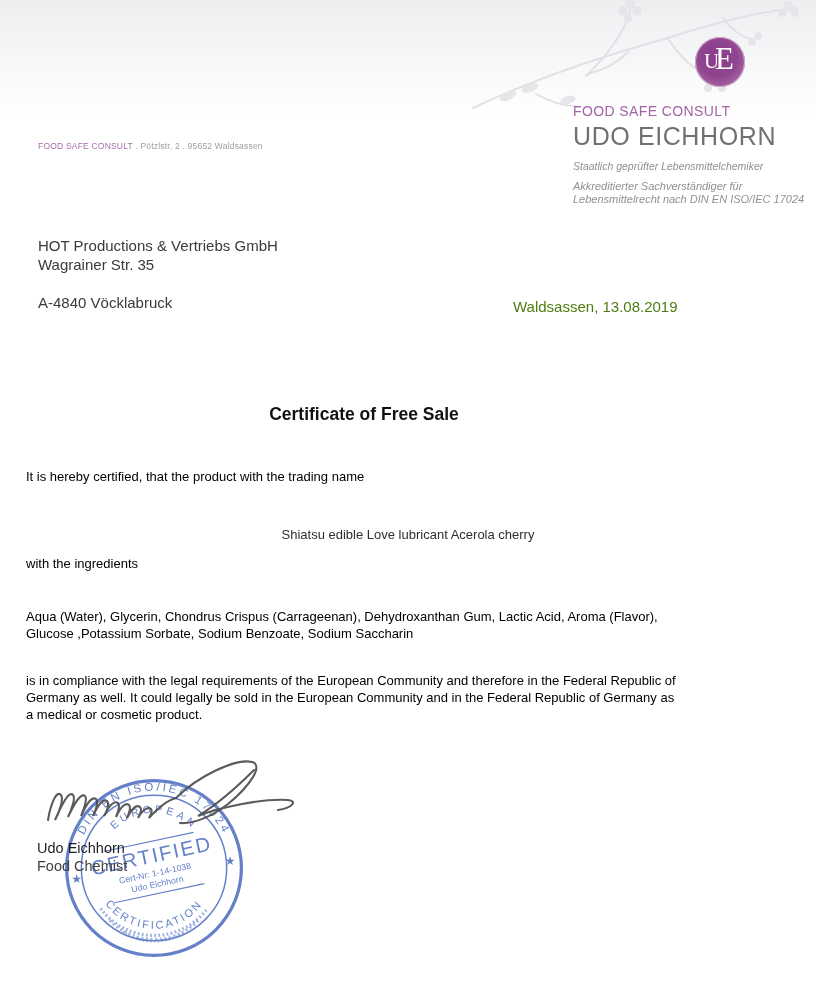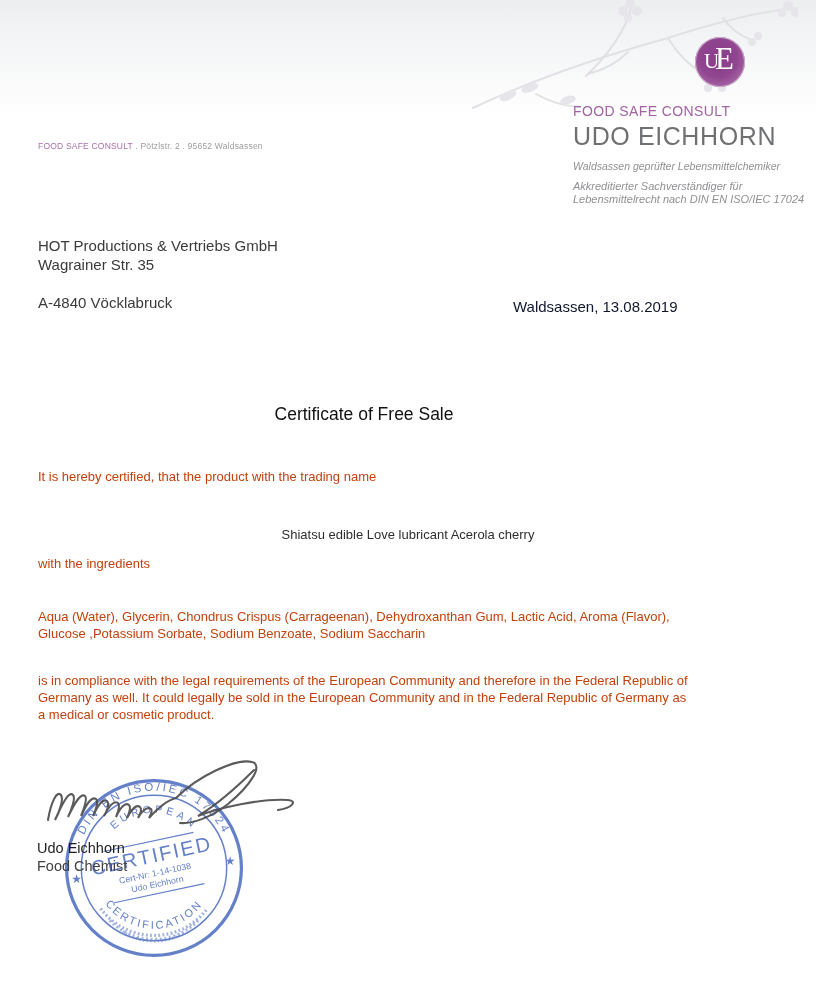--- a/index.html
+++ b/index.html
@@ -21,24 +21,24 @@
   .identity .brand{font-size:14px;color:#a263a4;letter-spacing:0.4px;}
   .identity .name{font-size:25px;color:#6e7072;letter-spacing:0.6px;margin-top:3px;}
   .identity .cred{font-size:10.5px;font-style:italic;color:#909094;margin-top:9px;line-height:13px;}
   .identity .accr{font-size:11px;font-style:italic;color:#909094;margin-top:7px;line-height:13px;}
   .pre{white-space:pre-line;margin-top:36px;}
   
   .sender{position:absolute;left:38px;top:141px;font-size:8.5px;color:#9d9da1;letter-spacing:0.2px;}
   .sender .sbrand{color:#a96fa9;}
   
   .recipient{position:absolute;left:38px;top:200px;font-size:15px;line-height:19px;color:#3a3a3a;}
-  .dateline{position:absolute;left:513px;top:298px;font-size:15px;color:#0f172a;}
+  .dateline{position:absolute;left:513px;top:298px;font-size:15px;color:#4d7c0f;}
   .doc-title{position:absolute;left:0;top:404px;width:728px;text-align:center;
-             font-size:17.5px;font-weight:normal;color:#111;}
-  .para{position:absolute;left:38px;width:760px;font-size:13px;line-height:17px;color:#c2410c;}
+             font-size:17.5px;font-weight:bold;color:#111;}
+  .para{position:absolute;left:26px;width:760px;font-size:13px;line-height:17px;color:#000000;}
   .intro{top:468px;}
   .product{position:absolute;left:0;top:527px;width:816px;text-align:center;font-size:13px;color:#2e2e2e;}
   .ing-label{top:555px;}
   .ingredients{top:572px;}
   .compliance{top:636px;}
   .safety{top:712px;}
   
   .stamp{position:absolute;left:62px;top:776px;width:184px;height:184px;opacity:0.88;}
   .signature{position:absolute;left:40px;top:760px;width:280px;height:78px;}
   .sig-name{position:absolute;left:37px;top:840px;font-size:14.5px;color:#1f1f1f;}
@@ -79,21 +79,21 @@
   </svg>
 
   <div class="logo">
     <span class="u">U</span>
     <span class="e">E</span>
   </div>
 
   <div class="identity">
     <div class="brand">FOOD SAFE CONSULT</div>
     <div class="name">UDO EICHHORN</div>
-    <div class="cred">Waldsassen geprüfter Lebensmittelchemiker</div>
+    <div class="cred">Staatlich geprüfter Lebensmittelchemiker</div>
     <div class="accr pre">Akkreditierter Sachverständiger für
 Lebensmittelrecht nach DIN EN ISO/IEC 17024</div>
   </div>
 
   <div class="sender">
     <span class="sbrand">FOOD SAFE CONSULT</span><span> . Pötzlstr. 2 . 95652 Waldsassen</span>
   </div>
 
   <div class="recipient pre">HOT Productions &amp; Vertriebs GmbH
 Wagrainer Str. 35

